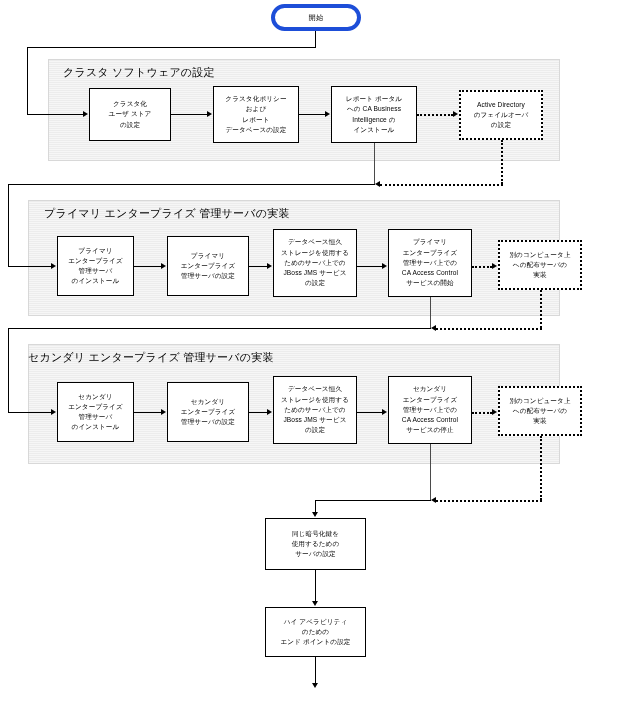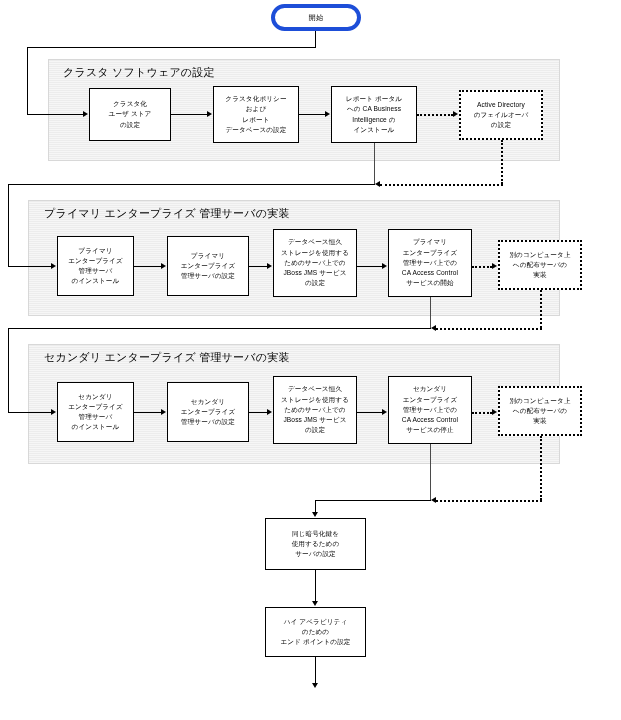--- a/index.html
+++ b/index.html
@@ -111,21 +111,21 @@
 <body>
 
 <div id="canvas">
 
   <div class="group" style="left:48px; top:59px; width:510px; height:100px;"></div>
   <div class="group" style="left:28px; top:200px; width:530px; height:114px;"></div>
   <div class="group" style="left:28px; top:344px; width:530px; height:118px;"></div>
 
   <div class="group-title" style="left:63px; top:65px;">クラスタ ソフトウェアの設定</div>
   <div class="group-title" style="left:44px; top:206px;">プライマリ エンタープライズ 管理サーバの実装</div>
-  <div class="group-title" style="left:44px; top:350px;text-align:center;">セカンダリ エンタープライズ 管理サーバの実装</div>
+  <div class="group-title" style="left:28px; top:350px;text-align:center;">セカンダリ エンタープライズ 管理サーバの実装</div>
 
   <div class="terminator" style="left:271px; top:4px; width:90px; height:27px;">開始</div>
 
   <div class="ln v blk" style="left:315px; top:31px; height:16px;"></div>
 
   <div class="ln h blk" style="left:27px; top:47px; width:289px;"></div>
 
   <div class="ln v blk" style="left:27px; top:47px; height:67px;"></div>
 
   <div class="ln h blk" style="left:27px; top:114px; width:56px;"></div>

